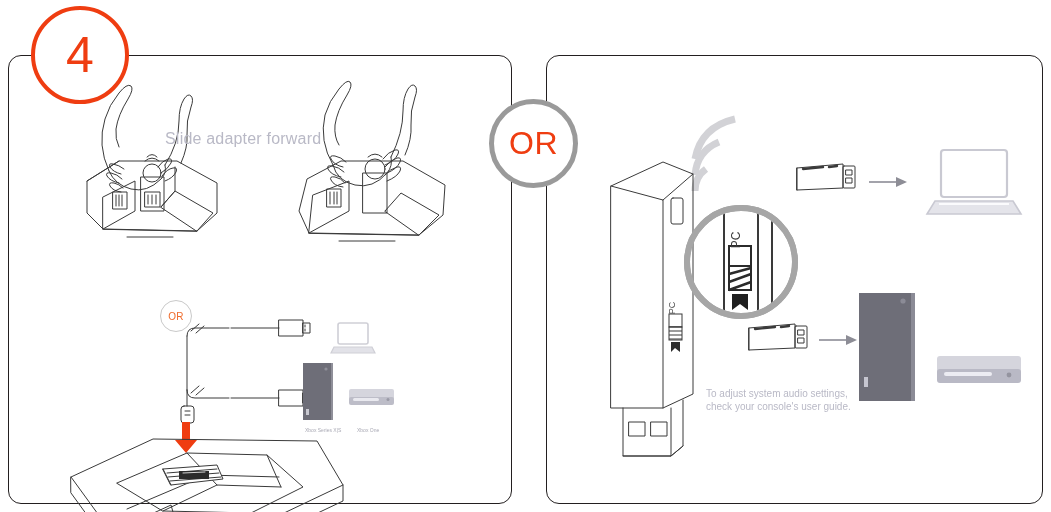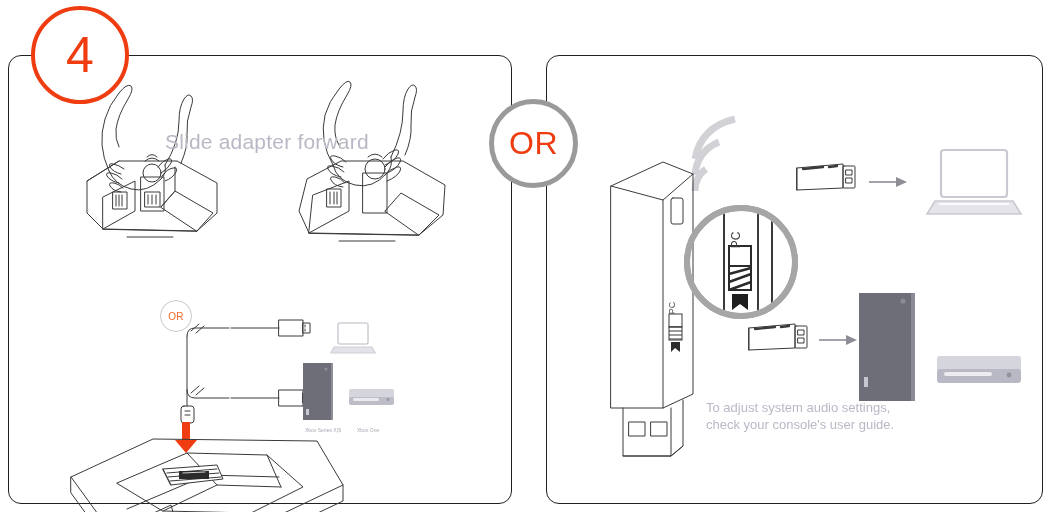--- a/index.html
+++ b/index.html
@@ -27,23 +27,23 @@
   #or-badge-main span{font-size:32px;color:#ef3d11;letter-spacing:.5px;}
 
   
   #or-badge-small{position:absolute;left:160px;top:300px;width:30px;height:30px;
       border:1.4px solid #c9c9c9;border-radius:50%;background:#fff;
       display:flex;align-items:center;justify-content:center;z-index:6;}
   #or-badge-small span{font-size:10px;color:#ef6a2a;letter-spacing:.3px;}
 
   
   .caption{position:absolute;color:#b9b9c6;}
-  #slide-caption{left:165px;top:130px;font-size:21px;letter-spacing:.2px;}
-  #audio-note{left:706px;top:387px;font-size:13px;line-height:1.33;
-              color:#b9b9c6;white-space:pre-line;margin-top:12px;}
+  #slide-caption{left:165px;top:130px;font-size:16px;letter-spacing:.2px;}
+  #audio-note{left:706px;top:387px;font-size:10px;line-height:1.33;
+              color:#b9b9c6;white-space:pre-line;}
 
   .dev-label{position:absolute;color:#9a9aa8;font-size:11px;white-space:nowrap;}
   .dev-label.tiny{font-size:5px;color:#a9a9b4;}
   #label-xsx-left{left:296px;top:371px;}
   #label-xone-left{left:348px;top:371px;}
 
   svg{display:block;position:absolute;overflow:visible;}
   .ln{fill:none;stroke:#3a3a3a;stroke-width:1;stroke-linejoin:round;stroke-linecap:round;}
   .fill-dk{fill:#6e6e78;}
   .fill-lt{fill:#d5d5dd;}

